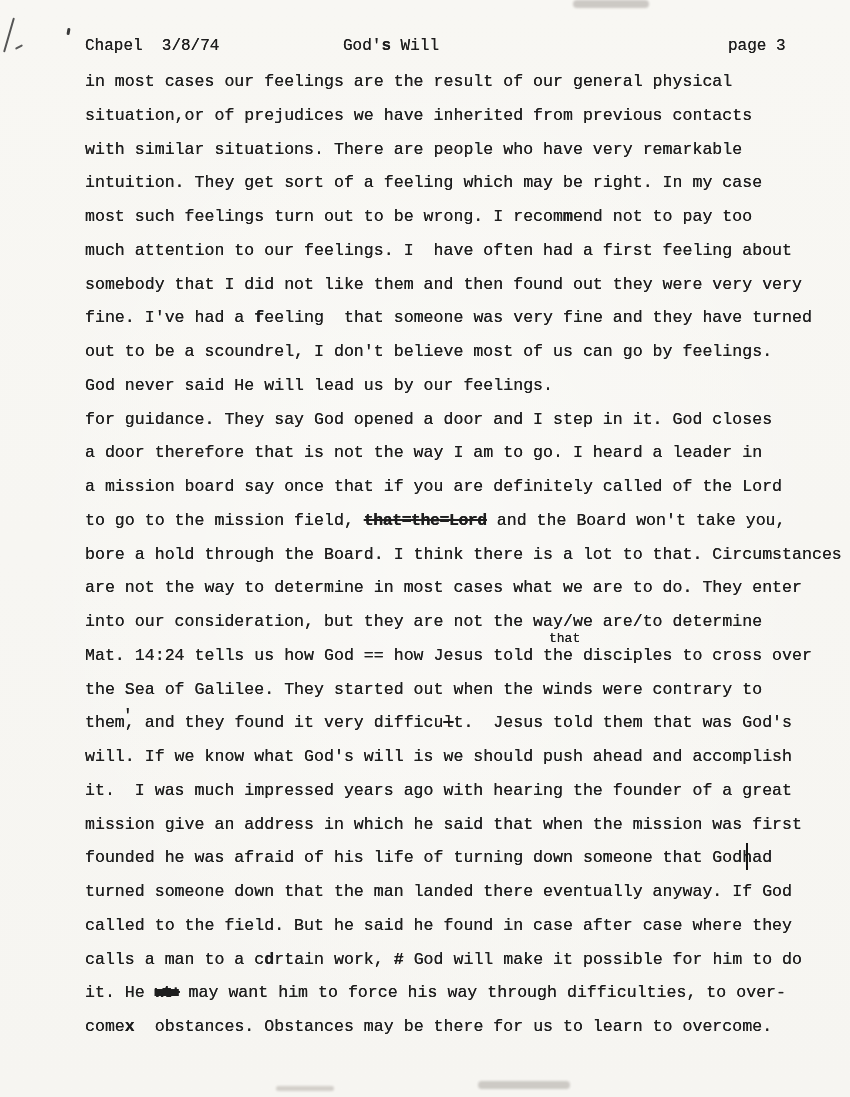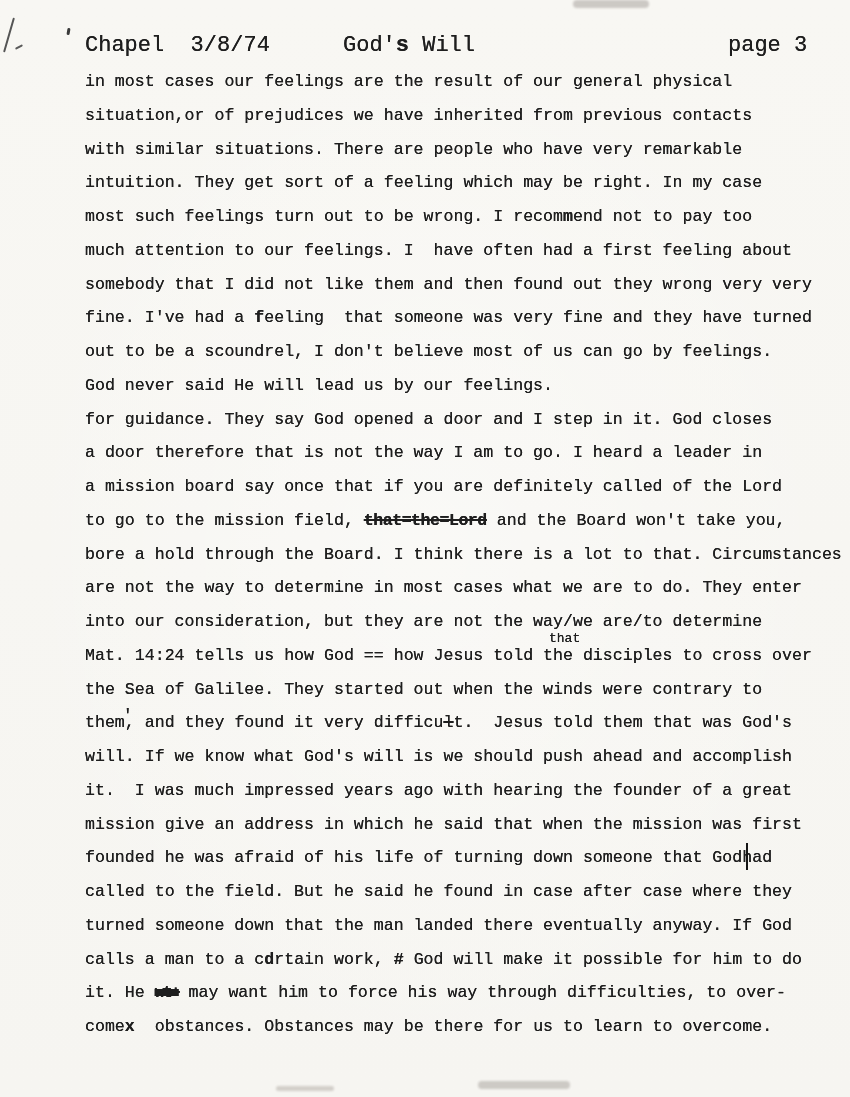--- a/index.html
+++ b/index.html
@@ -8,21 +8,21 @@
     background:#f7f6f2;
     font-family:"Liberation Mono","DejaVu Sans Mono",monospace;
     color:#1e1e1e;
   }
   .page{position:absolute;inset:0;
     background:
       radial-gradient(ellipse at 50% 50%, rgba(255,255,255,0.35), rgba(0,0,0,0) 70%),
       linear-gradient(180deg,#f8f7f3 0%,#f6f5f1 100%);
   }
   
-  .hdr{position:absolute;top:36px;font-size:22px;line-height:20px;white-space:pre;
+  .hdr{position:absolute;top:36px;font-size:16px;line-height:20px;white-space:pre;
        text-shadow:0 0 .5px #222;}
   .hdr-left{left:85px;}
   .hdr-title{left:343px;}
   .hdr-right{left:716px;margin-left:12px;}
   
   #body-lines{position:absolute;left:85px;top:65px;width:765px;}
   .tline{white-space:pre;height:33.75px;line-height:33.75px;font-size:16.6px;
          text-shadow:0 0 .5px #222;}
   
   .ov{font-weight:bold;}
@@ -62,40 +62,40 @@
   <div class="hdr hdr-title" id="hdr-title"><span>God'</span><span class="ov">s</span><span> Will</span></div>
   <div class="hdr hdr-right">page 3</div>
 
   <div id="body-lines">
       <div class="tline"><span>in most cases our feelings are the result of our general physical</span></div>
       <div class="tline"><span>situation,or of prejudices we have inherited from previous contacts</span></div>
       <div class="tline"><span>with similar situations. There are people who have very remarkable</span></div>
       <div class="tline"><span>intuition. They get sort of a feeling which may be right. In my case</span></div>
       <div class="tline"><span>most such feelings turn out to be wrong. I recom</span><span class="ov">m</span><span>end not to pay too</span></div>
       <div class="tline"><span>much attention to our feelings. I  have often had a first feeling about</span></div>
-      <div class="tline"><span>somebody that I did not like them and then found out they wrong very very</span></div>
+      <div class="tline"><span>somebody that I did not like them and then found out they were very very</span></div>
       <div class="tline"><span>fine. I've had a </span><span class="ov">f</span><span>eeling  that someone was very fine and they have turned</span></div>
       <div class="tline"><span>out to be a scoundrel, I don't believe most of us can go by feelings.</span></div>
       <div class="tline"><span>God never said He will lead us by our feelings.</span></div>
       <div class="tline"><span>for guidance. They say God opened a door and I step in it. God closes</span></div>
       <div class="tline"><span>a door therefore that is not the way I am to go. I heard a leader in</span></div>
       <div class="tline"><span>a mission board say once that if you are definitely called of the Lord</span></div>
       <div class="tline"><span>to go to the mission field, </span><span class="strike">that=the=Lord</span><span> and the Board won't take you,</span></div>
       <div class="tline"><span>bore a hold through the Board. I think there is a lot to that. Circumstances</span></div>
       <div class="tline"><span>are not the way to determine in most cases what we are to do. They enter</span></div>
       <div class="tline"><span>into our consideration, but they are not the way/we are/to determine</span></div>
       <div class="tline"><span>Mat. 14:24 tells us how God == how Jesus told the disciples to cross over</span></div>
       <div class="tline"><span>the Sea of Galilee. They started out when the winds were contrary to</span></div>
       <div class="tline"><span>them,</span><span class="upmark">'</span><span> and they found it very difficu</span><span class="xstrike">l</span><span>t.  Jesus told them that was God's</span></div>
       <div class="tline"><span>will. If we know what God's will is we should push ahead and accomplish</span></div>
       <div class="tline"><span>it.  I was much impressed years ago with hearing the founder of a great</span></div>
       <div class="tline"><span>mission give an address in which he said that when the mission was first</span></div>
       <div class="tline"><span>founded he was afraid of his life of turning down someone that God</span><span class="vstrike">h</span><span>ad</span></div>
+      <div class="tline"><span>turned someone down that the man landed there eventually anyway. If God</span></div>
       <div class="tline"><span>called to the field. But he said he found in case after case where they</span></div>
-      <div class="tline"><span>turned someone down that the man landed there eventually anyway. If God</span></div>
       <div class="tline"><span>calls a man to a c</span><span class="ov">d</span><span>rtain work, </span><span class="ov">#</span><span> God will make it possible for him to do</span></div>
       <div class="tline"><span>it. He </span><span class="blackout">wt+</span><span> may want him to force his way through difficulties, to over-</span></div>
       <div class="tline"><span>come</span><span class="ov">x</span><span>  obstances. Obstances may be there for us to learn to overcome.</span></div>
     </div>
 
   <span class="interlinear">that</span>
 
 </div>
 
 </body></html>

